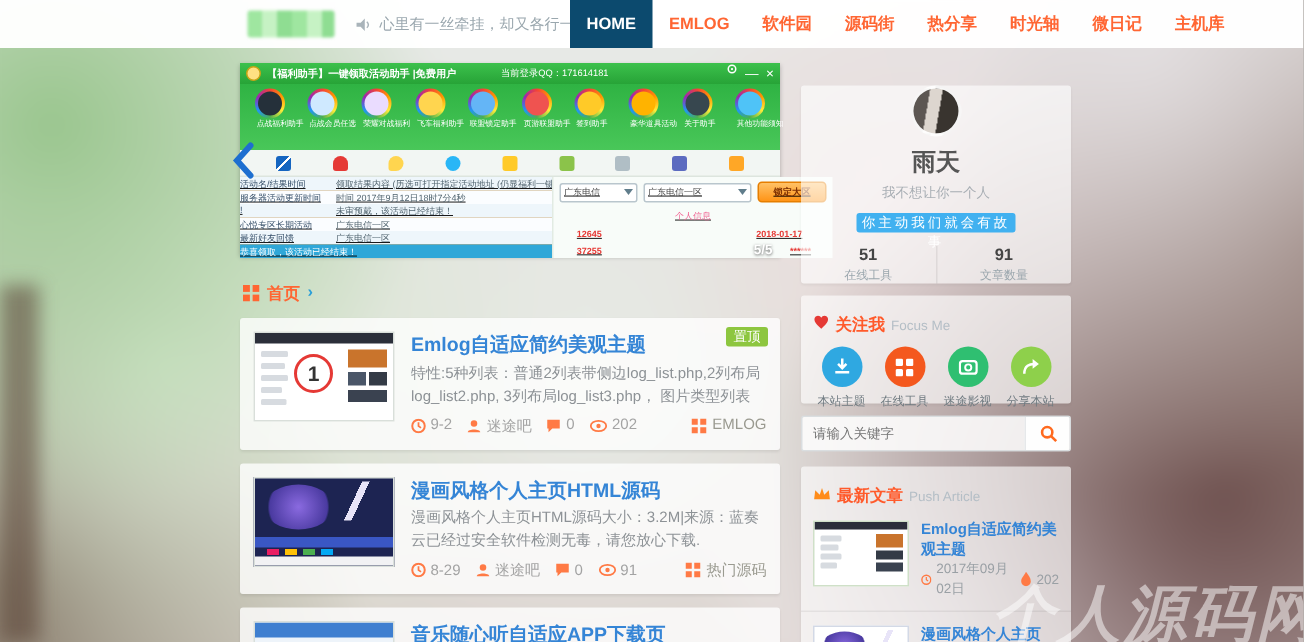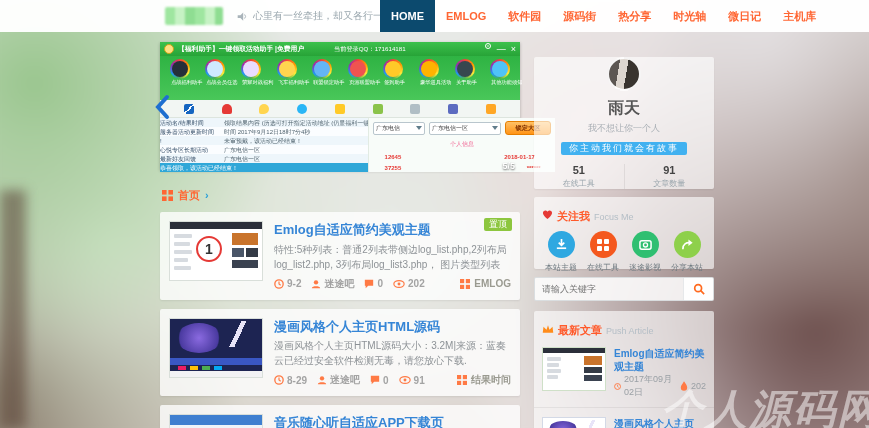--- a/index.html
+++ b/index.html
@@ -56,21 +56,21 @@
   .tl{width:10px;height:10px;border-radius:2px;}
   .t1{background:linear-gradient(135deg,#1565c0 45%,#fff 45% 55%,#1565c0 55%);}
   .t2{background:#e53935;border-radius:5px 5px 2px 2px;}
   .t3{background:#ffd54f;border-radius:50% 50% 50% 2px;}
   .t4{background:#29b6f6;border-radius:50%;}
   .t5{background:#ffca28;}
   .t6{background:#8bc34a;}
   .t7{background:#b0bec5;}
   .t8{background:#5c6bc0;}
   .t9{background:#ffa726;}
-  .bn-body{position:relative;height:54px;display:flex;background:#a16207;}
+  .bn-body{position:relative;height:54px;display:flex;background:#a16207;text-decoration:underline;}
   .btable{width:208px;display:flex;flex-direction:column;}
   .brow{flex:1;display:flex;align-items:center;overflow:hidden;}
   .brow:nth-child(odd){background:#eef6fb;} .brow:nth-child(even){background:#fbfdff;}
   .brow .bl{width:64px;flex:none;font-size:10px;transform:scale(.6);transform-origin:left center;color:#37506a;white-space:nowrap;}
   .brow .bv{flex:1;font-size:10px;transform:scale(.6);transform-origin:left center;color:#51646f;white-space:nowrap;}
   .brow.hl{background:#2fa7d8;} .brow.hl .bl,.brow.hl .bv{color:#fff;}
   .bpanel{flex:1;background:#f8fcf9;border-left:1px solid #e2ebe3;padding:3px 4px;position:relative;}
   .selrow{display:flex;gap:4px;align-items:center;}
   .fakesel{flex:1;height:11px;background:#fff;border:1px solid #b9c6cd;border-radius:2px;display:flex;align-items:center;padding:0 2px;}
   .fakesel .sv{flex:1;font-size:10px;transform:scale(.6);transform-origin:left center;color:#444;white-space:nowrap;}
@@ -90,21 +90,21 @@
   .crumbs .home{font-size:11px;font-weight:bold;color:#ff6633;text-decoration:none;}
   .crumbs .sep{color:#2a9fd8;font-size:11px;font-weight:bold;}
 
   
   .card{position:relative;background:rgba(255,255,255,.78);margin-bottom:9px;padding:9px;display:flex;gap:11px;
     box-shadow:0 1px 2px rgba(0,0,0,.08);border-radius:2px;}
   .thumb{width:92px;height:58px;flex:none;border:1px solid #d9dfda;background:#fff;position:relative;overflow:hidden;cursor:pointer;}
   .art{flex:1;min-width:0;display:flex;flex-direction:column;}
   .art .title{font-size:13px;font-weight:bold;color:#3585d6;text-decoration:none;line-height:1.2;margin-top:1px;}
   .art .excerpt{font-size:10px;color:#8d9296;line-height:15px;max-height:30px;overflow:hidden;margin-top:4px;}
-  .meta{display:flex;align-items:center;gap:4px;margin-top:auto;font-size:10px;color:#a3a3a3;padding-top:5px;font-weight:bold;}
+  .meta{display:flex;align-items:center;gap:4px;margin-top:auto;font-size:10px;color:#a3a3a3;padding-top:5px;}
   .meta .m{display:flex;align-items:center;gap:3px;margin-right:6px;white-space:nowrap;}
   .meta .cat{margin-left:auto;display:flex;align-items:center;gap:4px;color:#9a9a90;}
   .badge{position:absolute;top:6px;right:8px;background:#8dc63f;color:#fff;font-size:9px;padding:1px 5px;border-radius:2px;line-height:11px;}
 
   
   .th-blog{background:#fff;}
   .th-blog .bar{position:absolute;top:0;left:0;right:0;height:7px;background:#2b2f3a;}
   .th-blog .r{position:absolute;left:4px;height:4px;background:#d7dbe0;border-radius:1px;}
   .th-blog .blk{position:absolute;background:#343b46;}
   .th-blog .one{position:absolute;left:26px;top:14px;width:22px;height:22px;border:2px solid #e53935;border-radius:50%;
@@ -119,21 +119,21 @@
   .th-app{background:#eef4fa;}
   .th-app .hd{position:absolute;top:0;left:0;right:0;height:10px;background:#3f7fd0;}
 
   
   .widget{background:rgba(255,255,255,.62);margin-bottom:8px;border-radius:2px;box-shadow:0 1px 2px rgba(0,0,0,.06);}
   .profile{height:132px;text-align:center;}
   .avatar{width:30px;height:30px;border-radius:50%;border:2px solid rgba(255,255,255,.95);margin:15px auto 0;
     background:linear-gradient(100deg,#5c5652 0 32%,#ddd6cf 32% 56%,#39342f 56%);}
   .pname{margin-top:7px;font-size:16px;font-weight:bold;color:#555;font-family:Liberation Serif, serif;}
   .pbio{margin-top:3px;font-size:9px;color:#a8aeb4;}
-  .pbtn{display:block;width:126px;height:13px;line-height:13px;margin:7px auto 0;background:#41b1f0;color:#fff;
+  .pbtn{display:block;width:106px;height:13px;line-height:13px;margin:7px auto 0;background:#41b1f0;color:#fff;
     font-size:9px;letter-spacing:2px;border-radius:2px;text-decoration:none;cursor:pointer;}
   .pstats{display:flex;margin-top:9px;}
   .pstat{flex:1;border-left:1px solid rgba(0,0,0,.07);}
   .pstat:first-child{border-left:none;}
   .pstat .v{font-size:11px;font-weight:bold;color:#444;}
   .pstat .l{font-size:8px;color:#9aa6ad;margin-top:2px;}
 
   .whead{display:flex;align-items:baseline;gap:4px;padding:12px 8px 0;}
   .whead .wt{font-size:11px;font-weight:bold;color:#ff5a2b;}
   .whead .ws2{font-size:9px;color:#b4bec6;}
@@ -455,21 +455,21 @@
               </svg>
               <span>91</span>
             </span>
           <span class="cat">
             <svg width="10" height="10" viewBox="0 0 12 12">
                 <rect x="0" y="0" width="5" height="5" fill="#ff7a45"></rect>
                 <rect x="7" y="0" width="5" height="5" fill="#ff7a45"></rect>
                 <rect x="0" y="7" width="5" height="5" fill="#ff7a45"></rect>
                 <rect x="7" y="7" width="5" height="5" fill="#ff7a45"></rect>
               </svg>
-            <span>结果时间</span>
+            <span>热门源码</span>
           </span>
         </div>
       </div>
     </div>
 
     <div class="card">
       <div class="thumb th-app">
         <div class="hd"></div>
 
       </div>

